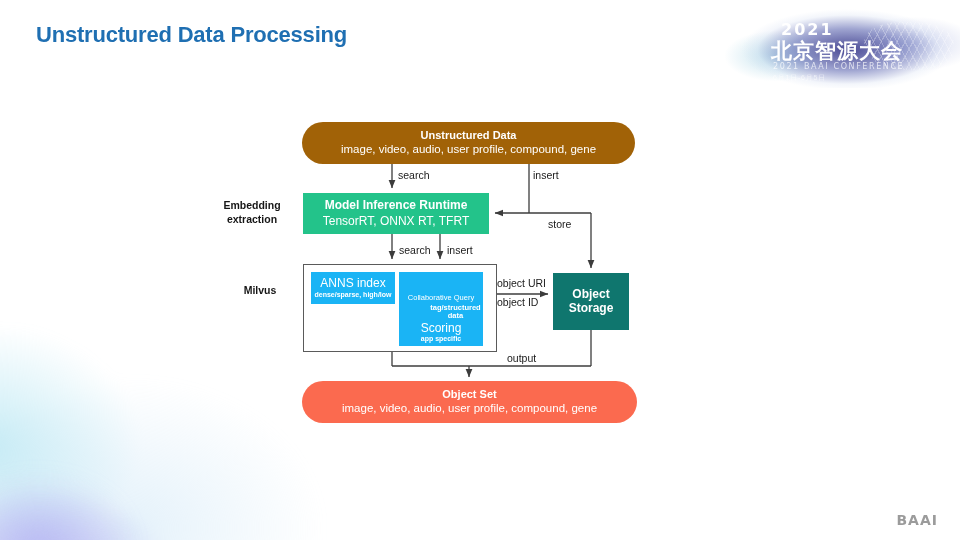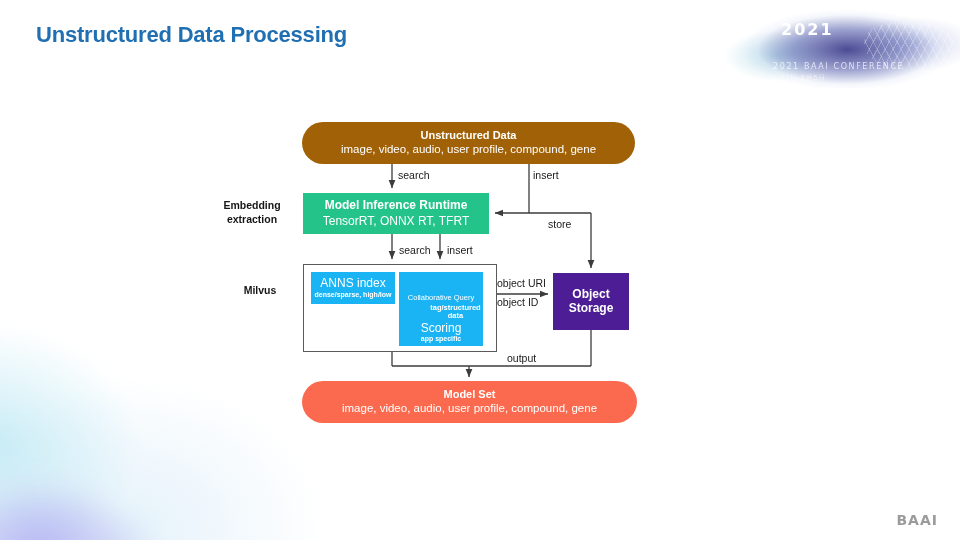--- a/index.html
+++ b/index.html
@@ -166,21 +166,21 @@
 
   .node-runtime {
     left: 303px; top: 193px; width: 186px; height: 41px;
     background: #23c38a;
   }
   .node-runtime .ttl { font-size: 12px; }
   .node-runtime .sub { font-size: 12px; margin-top: 1px; }
 
   .node-objstore {
     left: 553px; top: 273px; width: 76px; height: 57px;
-    background: #4c1d95;
+    background: #0f766e;
   }
   .node-objstore .ttl { font-size: 12px; }
 
   .node-result {
     left: 302px; top: 381px; width: 335px; height: 42px;
     background: #fb6a4f;
     border-radius: 21px;
   }
   .node-result .ttl { font-size: 11px; }
   .node-result .sub { font-size: 11.5px; margin-top: 2px; }
@@ -254,20 +254,21 @@
 
 <div class="bg-gradient-bl"></div>
 <div class="bg-gradient-bl2"></div>
 
 <div class="page-title">Unstructured Data Processing</div>
 
 <div class="logo">
   <div class="logo-bg"></div>
   <div class="logo-mesh"></div>
   <div class="logo-year">2021</div>
+  <div class="logo-cn">北京智源大会</div>
   <div class="logo-en">2021 BAAI CONFERENCE</div>
   <div class="logo-date">6月1日-6月5日</div>
 </div>
 
 <div class="diagram">
 
   <svg class="wires">
     <defs>
       <marker id="arrow" markerWidth="8" markerHeight="8" refX="6.2" refY="3" orient="auto">
         <path d="M0,0.4 L6.4,3 L0,5.6 z" fill="#3c3c3c"></path>
@@ -332,21 +333,21 @@
     <div class="ttl">Scoring</div>
     <div class="sub">app specific</div>
   </div>
 
   <div class="node node-objstore">
     <div class="ttl">Object</div>
     <div class="ttl">Storage</div>
   </div>
 
   <div class="node node-result">
-    <div class="ttl">Model Set</div>
+    <div class="ttl">Object Set</div>
     <div class="sub">image, video, audio, user profile, compound, gene</div>
   </div>
 
   <div class="edge-label lbl-search-top">search</div>
   <div class="edge-label lbl-insert-top">insert</div>
   <div class="edge-label lbl-store">store</div>
   <div class="edge-label lbl-search-mid">search</div>
   <div class="edge-label lbl-insert-mid">insert</div>
   <div class="edge-label lbl-objuri">object URI</div>
   <div class="edge-label lbl-objid">object ID</div>

